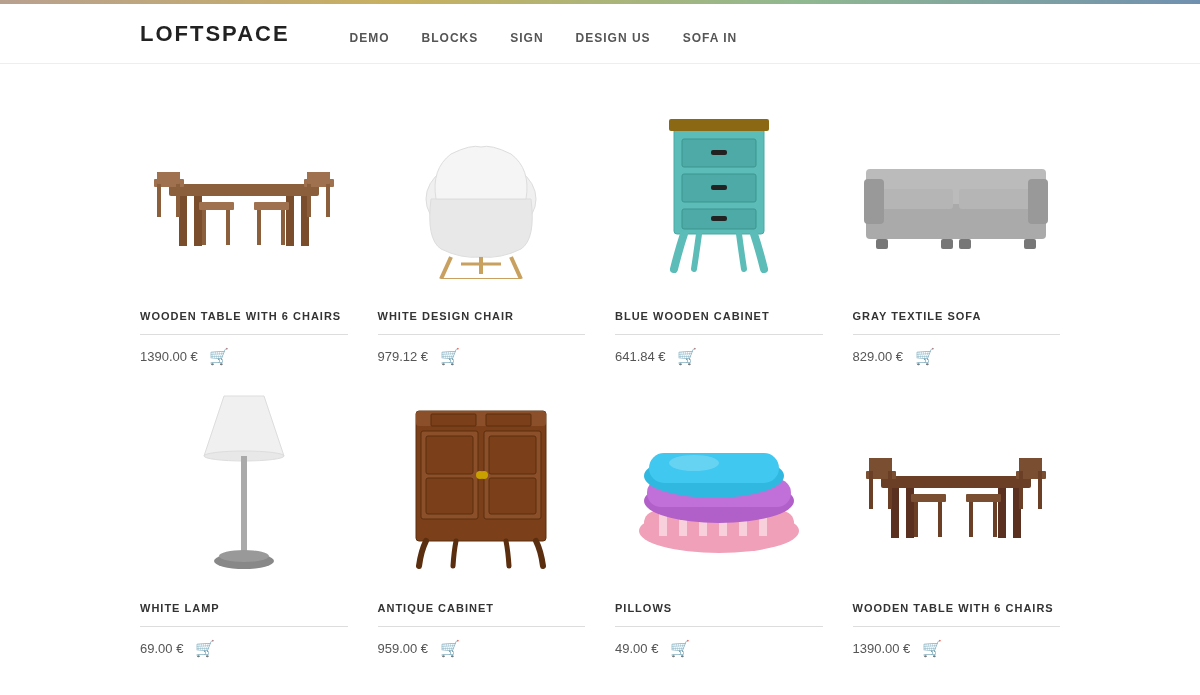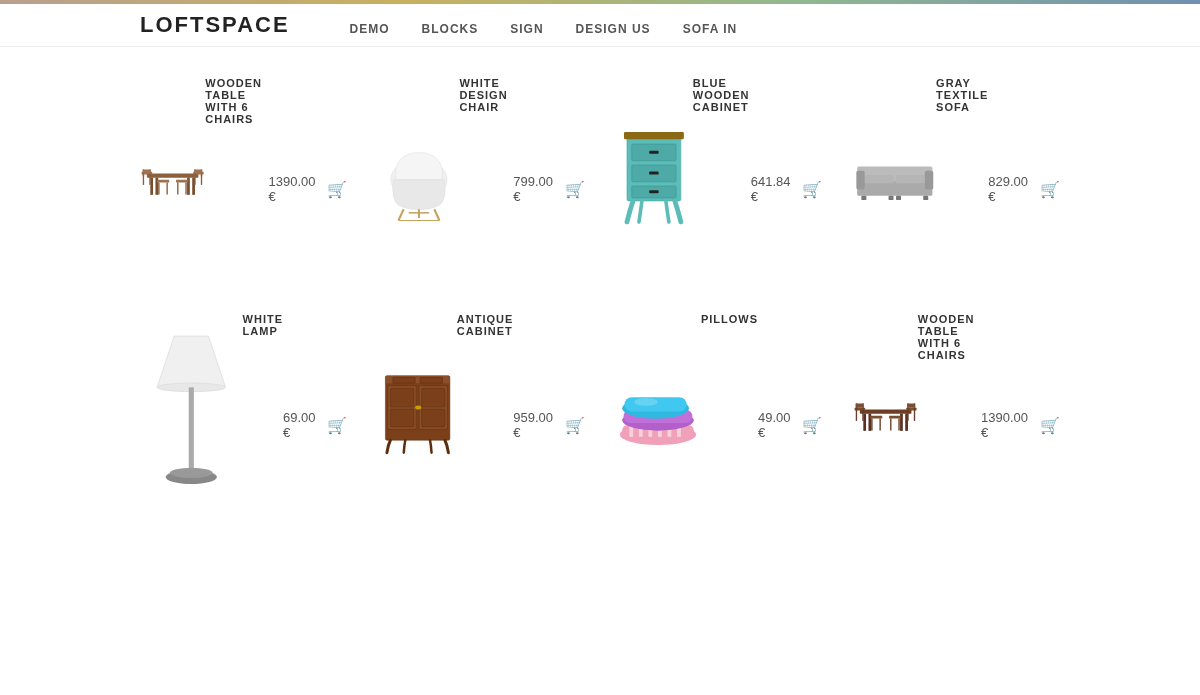--- a/index.html
+++ b/index.html
@@ -9,21 +9,21 @@
     .top-bar {
       height: 4px;
       background: linear-gradient(to right, #b8a090, #c8b060, #90b890, #7090b0);
     }
 
     
     .header {
       display: flex;
       align-items: center;
       padding: 0 140px;
-      height: 43px;
+      height: 60px;
       border-bottom: 1px solid #eee;
     }
     .logo {
       font-size: 22px;
       font-weight: bold;
       letter-spacing: 2px;
       color: #222;
       margin-right: 60px;
     }
     nav {
@@ -47,21 +47,21 @@
 
     
     .product-grid {
       display: grid;
       grid-template-columns: repeat(4, 1fr);
       gap: 20px 30px;
     }
 
     .product-card {
       display: flex;
-      flex-direction: row;
+      flex-direction: column;
     }
 
     .product-image-container {
       width: 100%;
       height: 200px;
       display: flex;
       align-items: center;
       justify-content: center;
       margin-bottom: 16px;
     }
@@ -84,21 +84,20 @@
     .product-divider {
       border: none;
       border-top: 1px solid #ddd;
       margin-bottom: 12px;
     }
 
     .product-footer {
       display: flex;
       align-items: center;
       gap: 12px;
-      margin-top: 8px;
     }
 
     .product-price {
       font-size: 13px;
       color: #555;
     }
 
     .cart-icon {
       cursor: pointer;
       color: #888;
@@ -179,21 +178,21 @@
           <line x1="110" y1="148" x2="120" y2="170" stroke="#c8a060" stroke-width="4"></line>
           <line x1="60" y1="155" x2="100" y2="155" stroke="#c8a060" stroke-width="3"></line>
           <line x1="40" y1="170" x2="120" y2="170" stroke="#c8a060" stroke-width="2"></line>
 
           <line x1="80" y1="148" x2="80" y2="165" stroke="#c8a060" stroke-width="4"></line>
         </svg>
       </div>
       <div class="product-name">WHITE DESIGN CHAIR</div>
       <hr class="product-divider">
       <div class="product-footer">
-        <span class="product-price">799.00 €</span>
+        <span class="product-price">979.12 €</span>
         <span class="cart-icon">🛒</span>
       </div>
     </div>
 
     <div class="product-card">
       <div class="product-image-container">
         <svg width="130" height="180" viewBox="0 0 130 180" xmlns="http://www.w3.org/2000/svg">
 
           <rect x="20" y="20" width="90" height="110" rx="3" fill="#5BBCB8" stroke="#4aa8a4" stroke-width="1"></rect>
 

